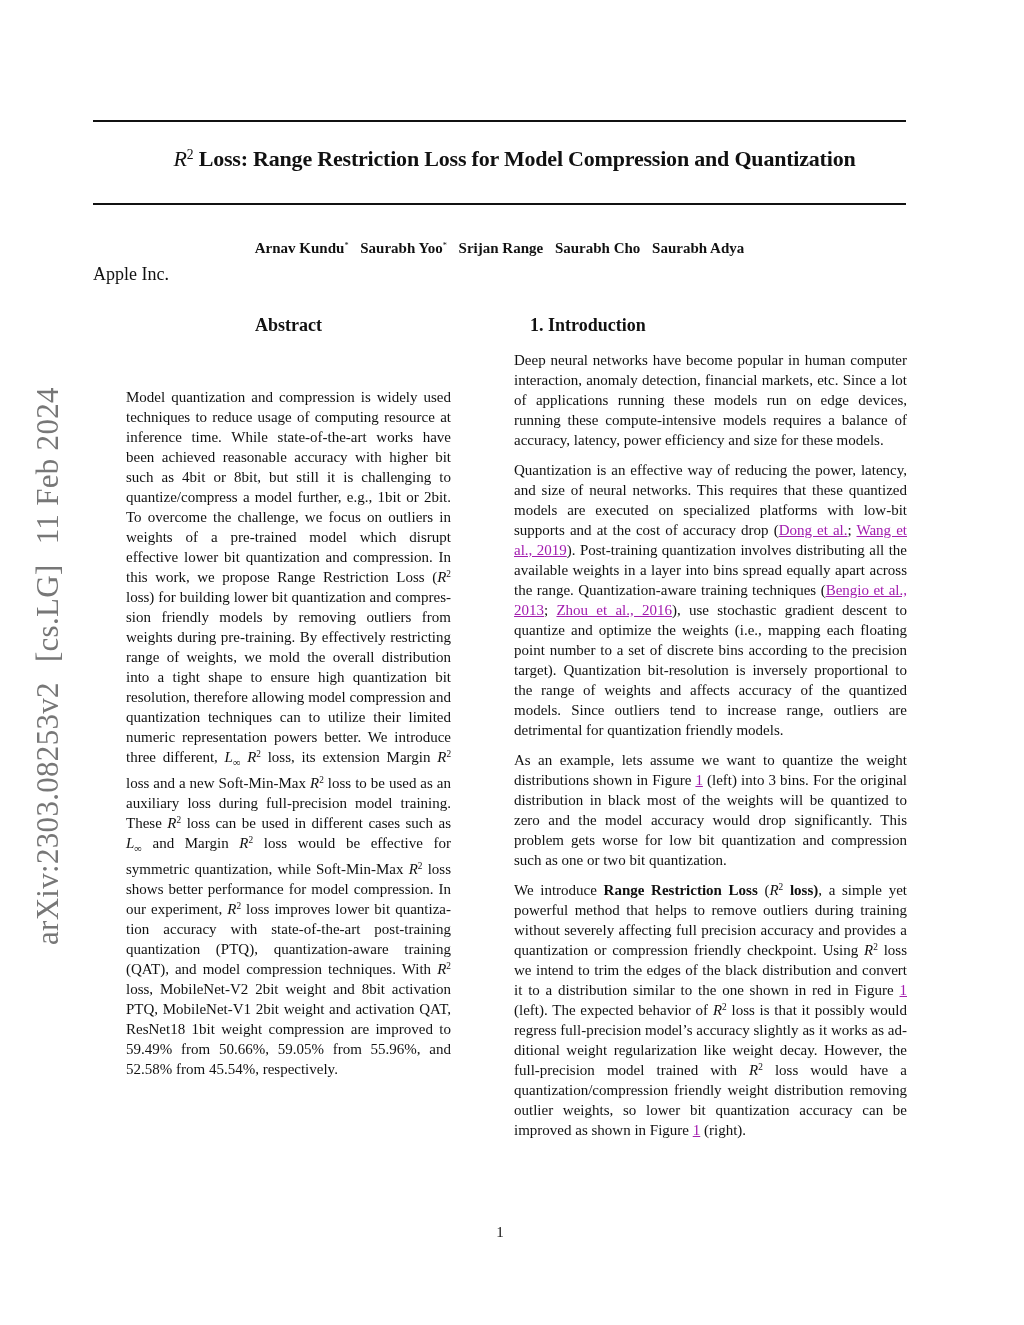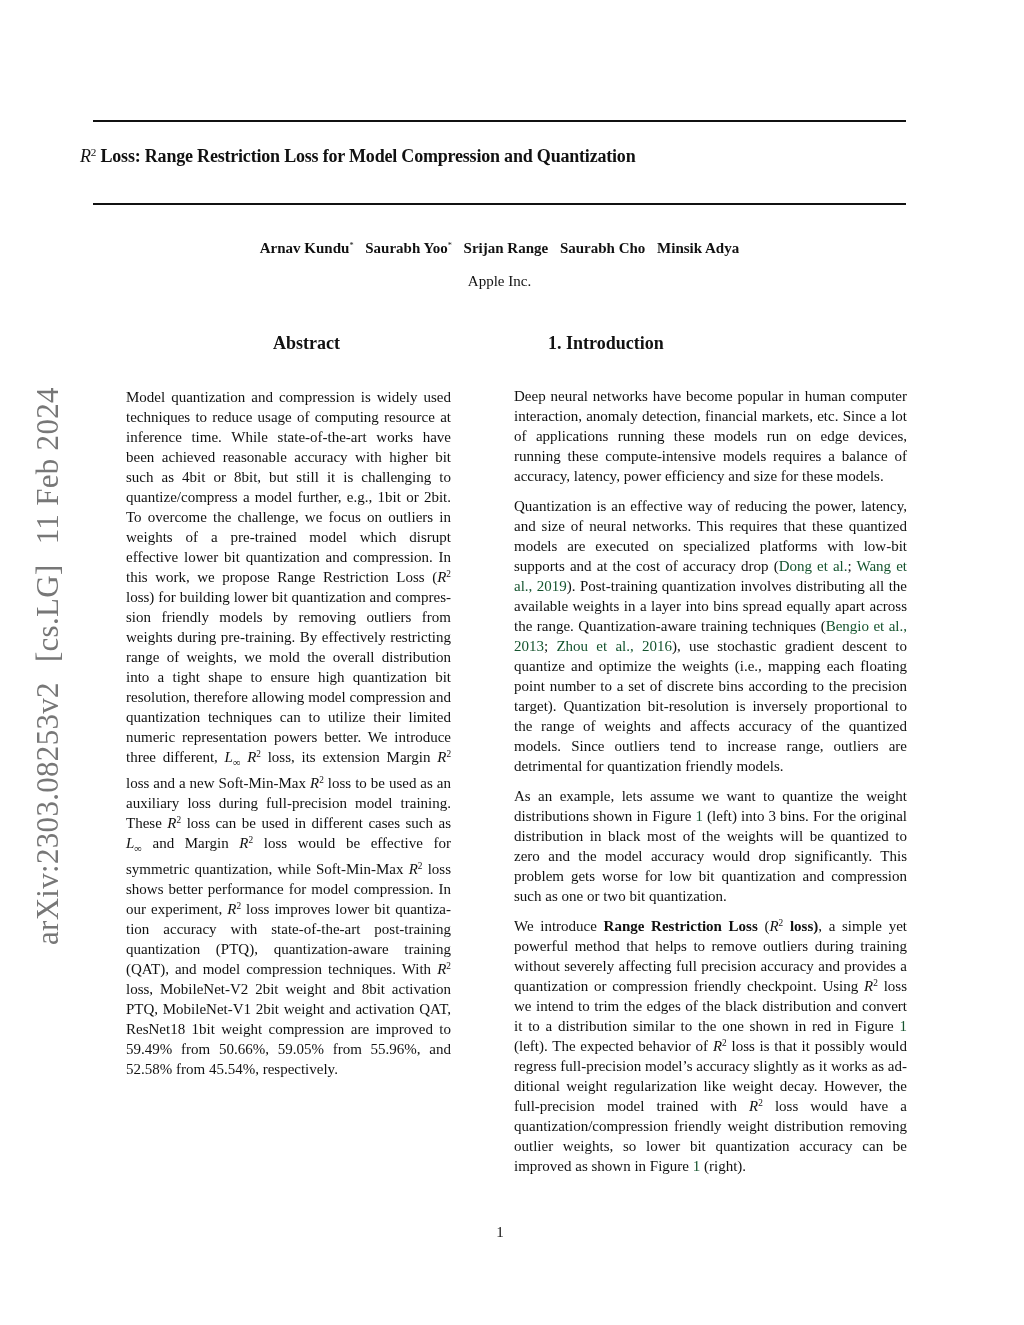--- a/index.html
+++ b/index.html
@@ -4,68 +4,68 @@
 <style>
   html, body { margin: 0; padding: 0; background: #ffffff; }
   body {
     width: 1024px; height: 1325px; position: relative; overflow: hidden;
     font-family: "Liberation Serif", "DejaVu Serif", serif; color: #111;
   }
   .rule { position: absolute; left: 93px; width: 813px; height: 2px; background: #111; }
   .rule.top { top: 120px; }
   .rule.bottom { top: 203px; }
   .title {
-    position: absolute; top: 146px; left: 80px; width: 813px; 
-    font-size: 18px; font-weight: bold; letter-spacing: -0.2px;
+    position: absolute; top: 146px; left: 108px; width: 813px; text-align: center;
+    font-size: 22px; font-weight: bold; letter-spacing: -0.2px;
   }
   .title .math { font-style: italic; font-weight: normal; }
   sup { font-size: 0.62em; line-height: 0; vertical-align: 0.55em; font-style: normal; }
   .authors {
     position: absolute; top: 240px; left: 93px; width: 813px; text-align: center;
     font-size: 15px; font-weight: bold;
   }
   .authors .author { margin: 16px 4px; }
   .authors sup { font-weight: normal; font-size: 0.55em; }
   .affil {
-    position: absolute; top: 273px; left: 93px; width: 813px; text-align: center; font-size: 15px;
+    position: absolute; top: 264px; left: 93px; width: 813px; text-align: left; font-size: 18px;
   }
   .sidebar {
     position: absolute; left: 30px; top: 945px; transform-origin: 0 0; transform: rotate(-90deg);
     font-size: 31px; color: #777; white-space: nowrap; letter-spacing: 0.3px;
   }
   .sidebar span { margin-right: 12px; }
   .col { position: absolute; font-size: 15px; line-height: 20px; text-align: justify; hyphens: manual; }
   .col.left { left: 126px; width: 325px; }
-  .col.right { left: 514px; width: 393px; margin-top: 36px; }
-  h2 { font-size: 18px; font-weight: bold; margin: 18px; }
+  .col.right { left: 514px; width: 393px; }
+  h2 { font-size: 18px; font-weight: bold; margin: 0; }
   .h-abstract { position: absolute; top: 315px; left: 126px; width: 325px; text-align: center; }
   .h-intro { position: absolute; top: 315px; left: 530px; }
   .abstract { top: 387px; }
   .intro { top: 350px; }
   .intro p { margin: 0 0 10px 0; }
   .abstract p { margin: 0; }
   .math { font-style: italic; }
-  .cite { color: #14532d; }
+  .cite { color: #a21caf; text-decoration: underline; }
   .pagenum { position: absolute; top: 1224px; left: 0; width: 1000px; text-align: center; font-size: 15px; }
 </style>
 </head>
 <body>
 
 <div class="rule top"></div>
 <div class="title">
   <span class="math"><span>R</span><sup>2</sup></span><span> Loss: Range Restriction Loss for Model Compression and Quantization</span>
 </div>
 <div class="rule bottom"></div>
 
 <div class="authors">
   <span class="author"><span>Arnav Kundu</span><sup>*</sup></span>
   <span class="author"><span>Saurabh Yoo</span><sup>*</sup></span>
   <span class="author"><span>Srijan Range</span></span>
   <span class="author"><span>Saurabh Cho</span></span>
-  <span class="author"><span>Minsik Adya</span></span>
+  <span class="author"><span>Saurabh Adya</span></span>
 </div>
 <div class="affil">Apple Inc.</div>
 
 <div class="sidebar">
   <span>arXiv:2303.08253v2</span>
   <span>[cs.LG]</span>
   <span>11 Feb 2024</span>
 </div>
 
 <h2 class="h-abstract">Abstract</h2>

